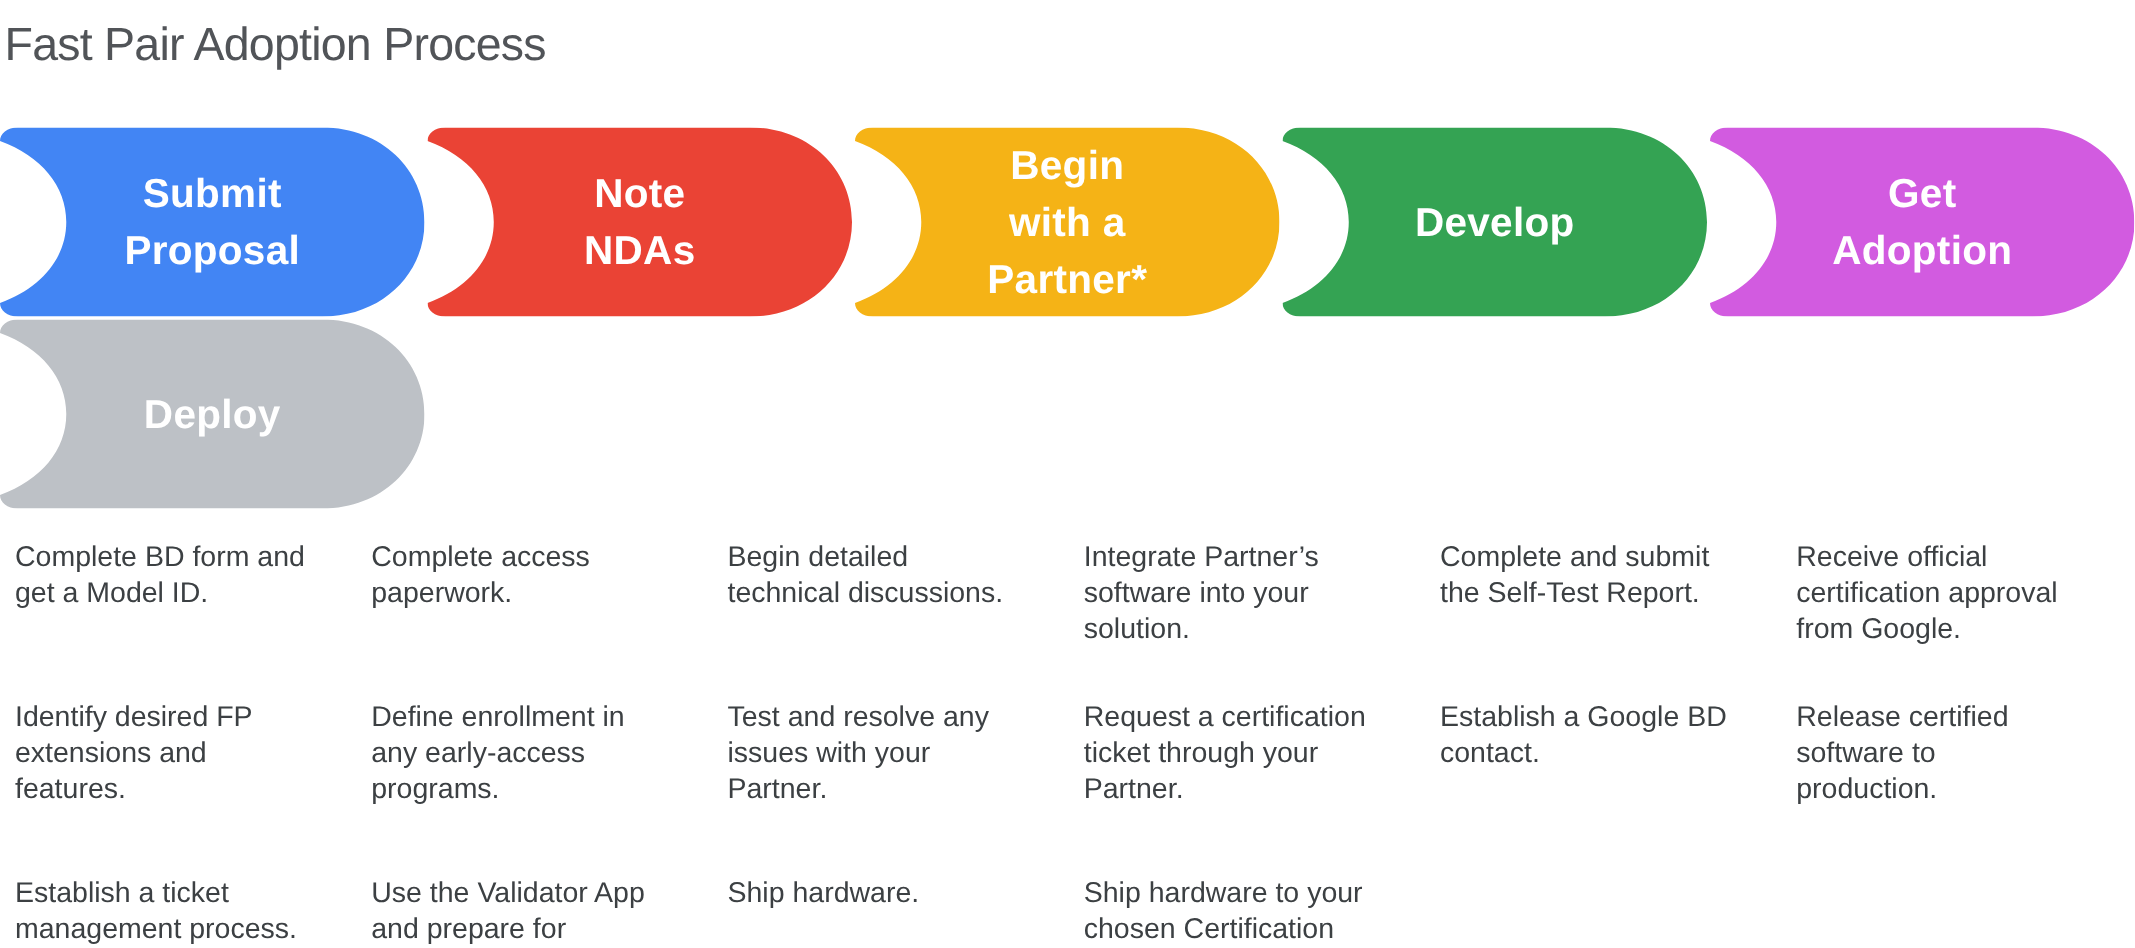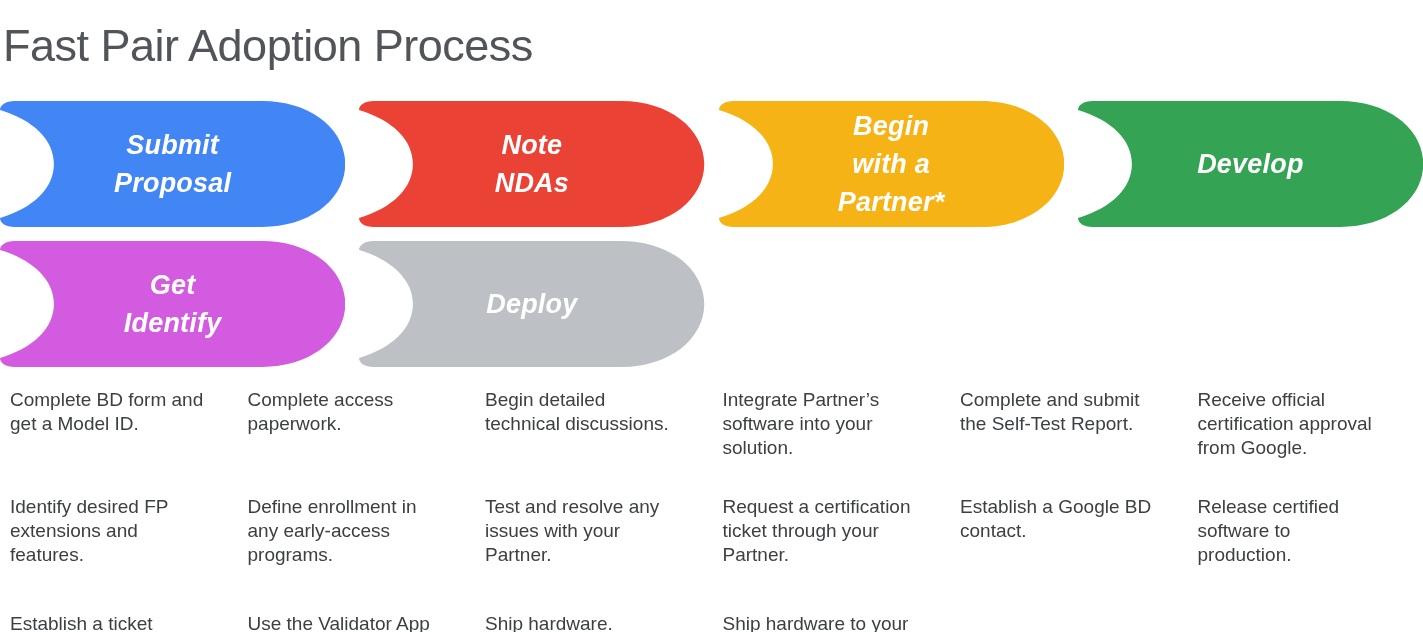--- a/index.html
+++ b/index.html
@@ -10,33 +10,32 @@
     height: 632px;
     overflow: hidden;
     font-family: "Liberation Sans", "DejaVu Sans", sans-serif;
   }
   .page {
     width: 1423px;
     height: 632px;
     position: relative;
   }
   .page-title {
-    margin: 20px 0 0 3px;
-    font-size: 45px;
+    margin: 4px 0 0 3px;
+    font-size: 31px;
     line-height: 52px;
     font-weight: 400;
     letter-spacing: -0.5px;
     color: #515458;
   }
   .stages {
     display: grid;
-    grid-template-columns: repeat(4, 1fr);
-    gap: 14px;
+    grid-template-columns: repeat(5, 1fr);
+    gap: 2px;
     margin-top: 29px;
-    font-style: italic;
   }
   .stage {
     position: relative;
     height: 126px;
   }
   .stage svg {
     display: block;
     width: 100%;
     height: 100%;
   }
@@ -115,21 +114,21 @@
         <path d="M10 0 L180 0 C213 0 237 28 237 63 C237 98 213 126 180 126 L10 126 C4 126 0 122 0 117 C23 107 37 87 37 63 C37 39 23 19 0 9 C0 4 4 0 10 0 Z" fill="#34A353"></path>
       </svg>
       <div class="stage-label">Develop</div>
     </div>
 
     <div class="stage">
       <svg viewBox="0 0 237 126" preserveAspectRatio="none">
         <path d="M10 0 L180 0 C213 0 237 28 237 63 C237 98 213 126 180 126 L10 126 C4 126 0 122 0 117 C23 107 37 87 37 63 C37 39 23 19 0 9 C0 4 4 0 10 0 Z" fill="#D25BE0"></path>
       </svg>
       <div class="stage-label">Get
-Identify</div>
+Adoption</div>
     </div>
 
     <div class="stage">
       <svg viewBox="0 0 237 126" preserveAspectRatio="none">
         <path d="M10 0 L180 0 C213 0 237 28 237 63 C237 98 213 126 180 126 L10 126 C4 126 0 122 0 117 C23 107 37 87 37 63 C37 39 23 19 0 9 C0 4 4 0 10 0 Z" fill="#BDC1C6"></path>
       </svg>
       <div class="stage-label">Deploy</div>
     </div>
 
   </div>

